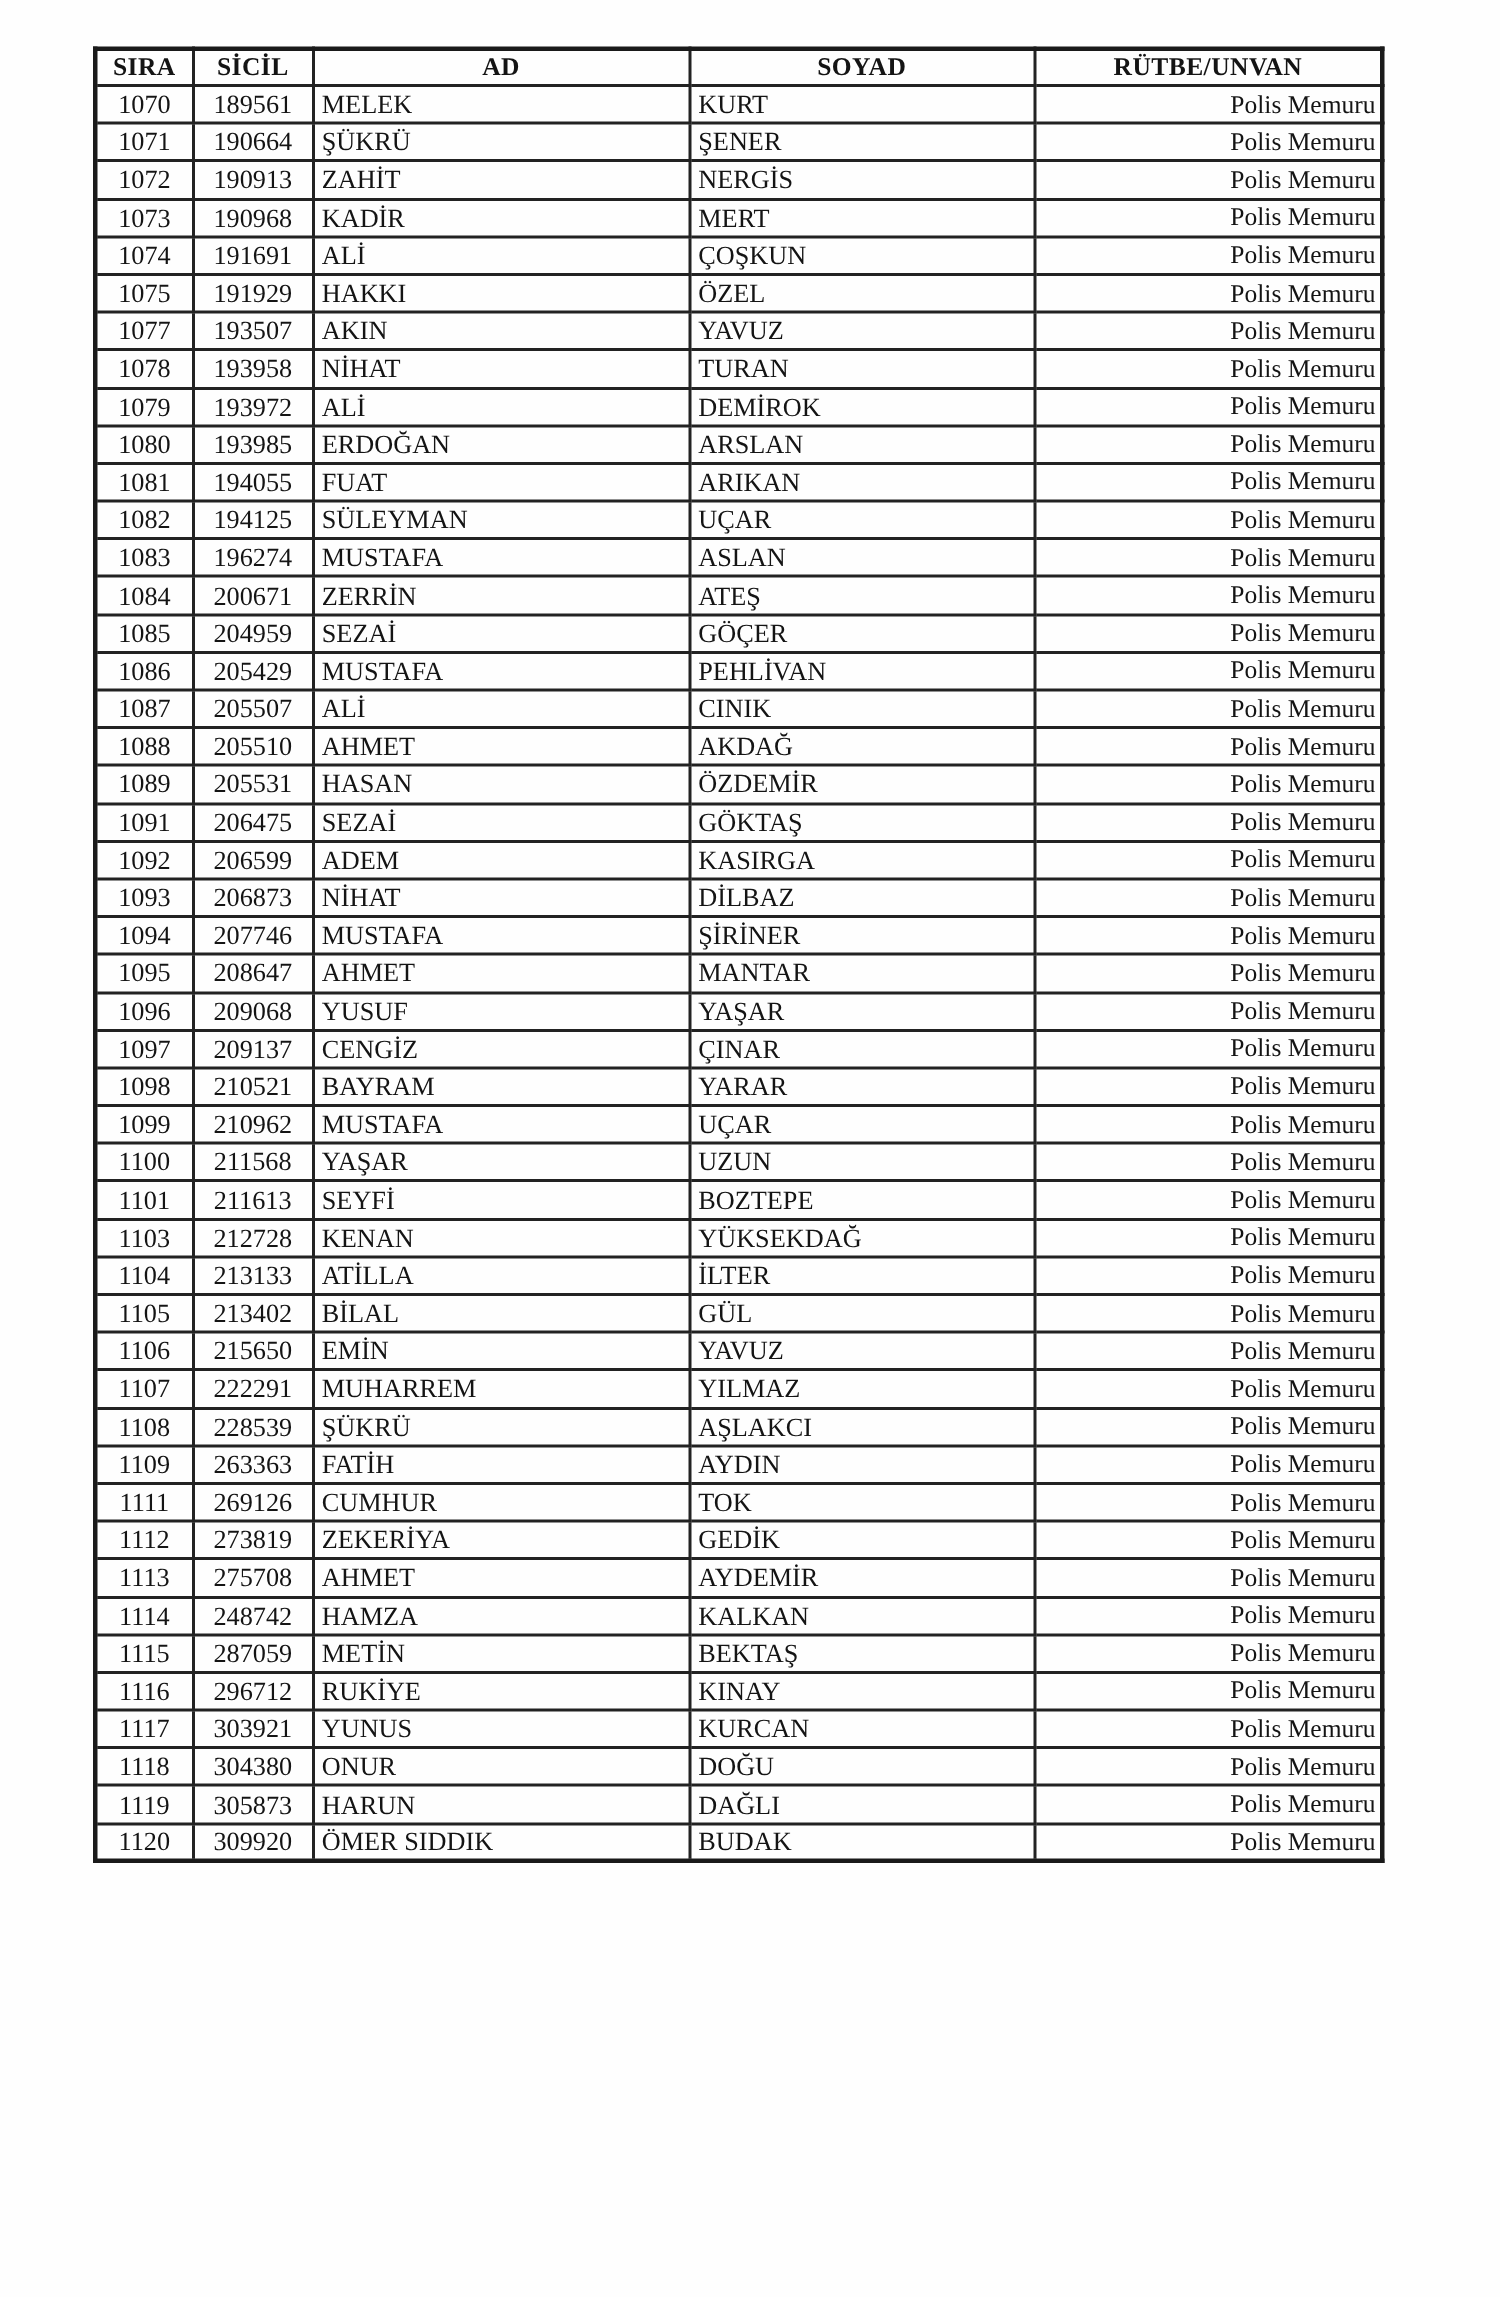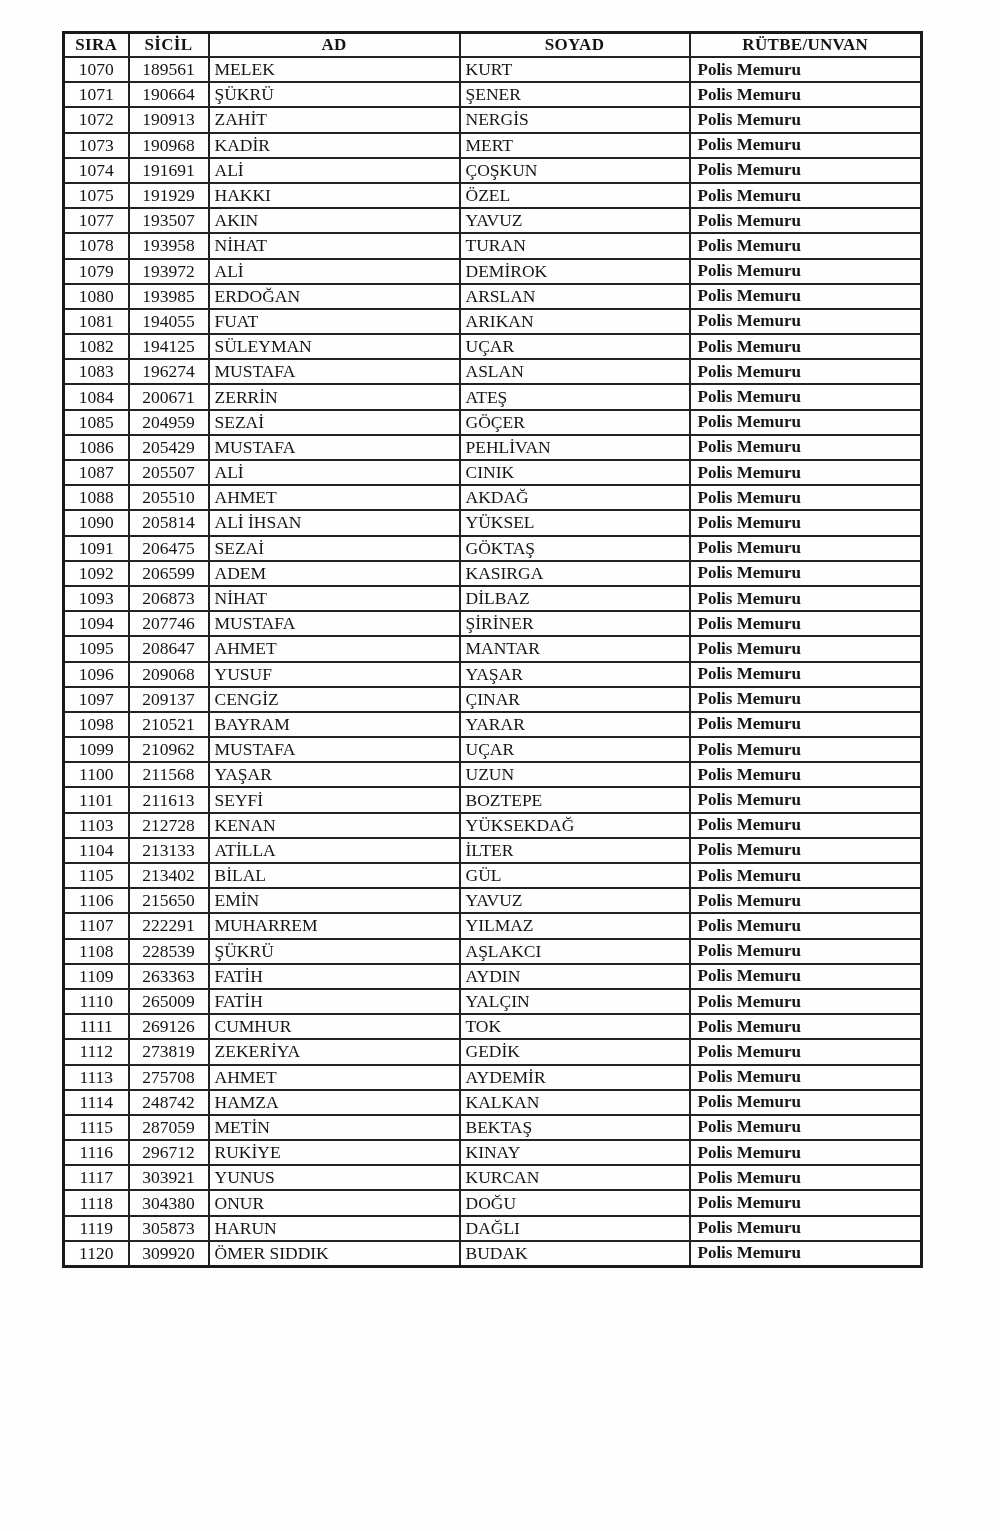--- a/index.html
+++ b/index.html
@@ -49,24 +49,23 @@
   table.personnel td.col-sira,
   table.personnel td.col-sicil {
     text-align: center;
   }
   table.personnel td.col-ad,
   table.personnel td.col-soyad {
     text-align: left;
     padding-left: 5px;
   }
   table.personnel td.col-rutbe {
-    text-align: left;
+    text-align: right;
     padding-left: 7px;
     font-size: 17px;
-    font-weight: bold;
   }
 </style>
 </head>
 <body>
 
 <div class="page">
   <table class="personnel">
     <colgroup>
       <col style="width:65px">
       <col style="width:80px">
@@ -204,24 +203,24 @@
           <td class="col-rutbe">Polis Memuru</td>
         </tr>
         <tr>
           <td class="col-sira">1088</td>
           <td class="col-sicil">205510</td>
           <td class="col-ad">AHMET</td>
           <td class="col-soyad">AKDAĞ</td>
           <td class="col-rutbe">Polis Memuru</td>
         </tr>
         <tr>
-          <td class="col-sira">1090</td>
-          <td class="col-sicil">205814</td>
-          <td class="col-ad">ALİ İHSAN</td>
-          <td class="col-soyad">YÜKSEL</td>
+          <td class="col-sira">1089</td>
+          <td class="col-sicil">205531</td>
+          <td class="col-ad">HASAN</td>
+          <td class="col-soyad">ÖZDEMİR</td>
           <td class="col-rutbe">Polis Memuru</td>
         </tr>
         <tr>
           <td class="col-sira">1091</td>
           <td class="col-sicil">206475</td>
           <td class="col-ad">SEZAİ</td>
           <td class="col-soyad">GÖKTAŞ</td>
           <td class="col-rutbe">Polis Memuru</td>
         </tr>
         <tr>
@@ -334,27 +333,20 @@
           <td class="col-sicil">228539</td>
           <td class="col-ad">ŞÜKRÜ</td>
           <td class="col-soyad">AŞLAKCI</td>
           <td class="col-rutbe">Polis Memuru</td>
         </tr>
         <tr>
           <td class="col-sira">1109</td>
           <td class="col-sicil">263363</td>
           <td class="col-ad">FATİH</td>
           <td class="col-soyad">AYDIN</td>
-          <td class="col-rutbe">Polis Memuru</td>
-        </tr>
-        <tr>
-          <td class="col-sira">1110</td>
-          <td class="col-sicil">265009</td>
-          <td class="col-ad">FATİH</td>
-          <td class="col-soyad">YALÇIN</td>
           <td class="col-rutbe">Polis Memuru</td>
         </tr>
         <tr>
           <td class="col-sira">1111</td>
           <td class="col-sicil">269126</td>
           <td class="col-ad">CUMHUR</td>
           <td class="col-soyad">TOK</td>
           <td class="col-rutbe">Polis Memuru</td>
         </tr>
         <tr>

